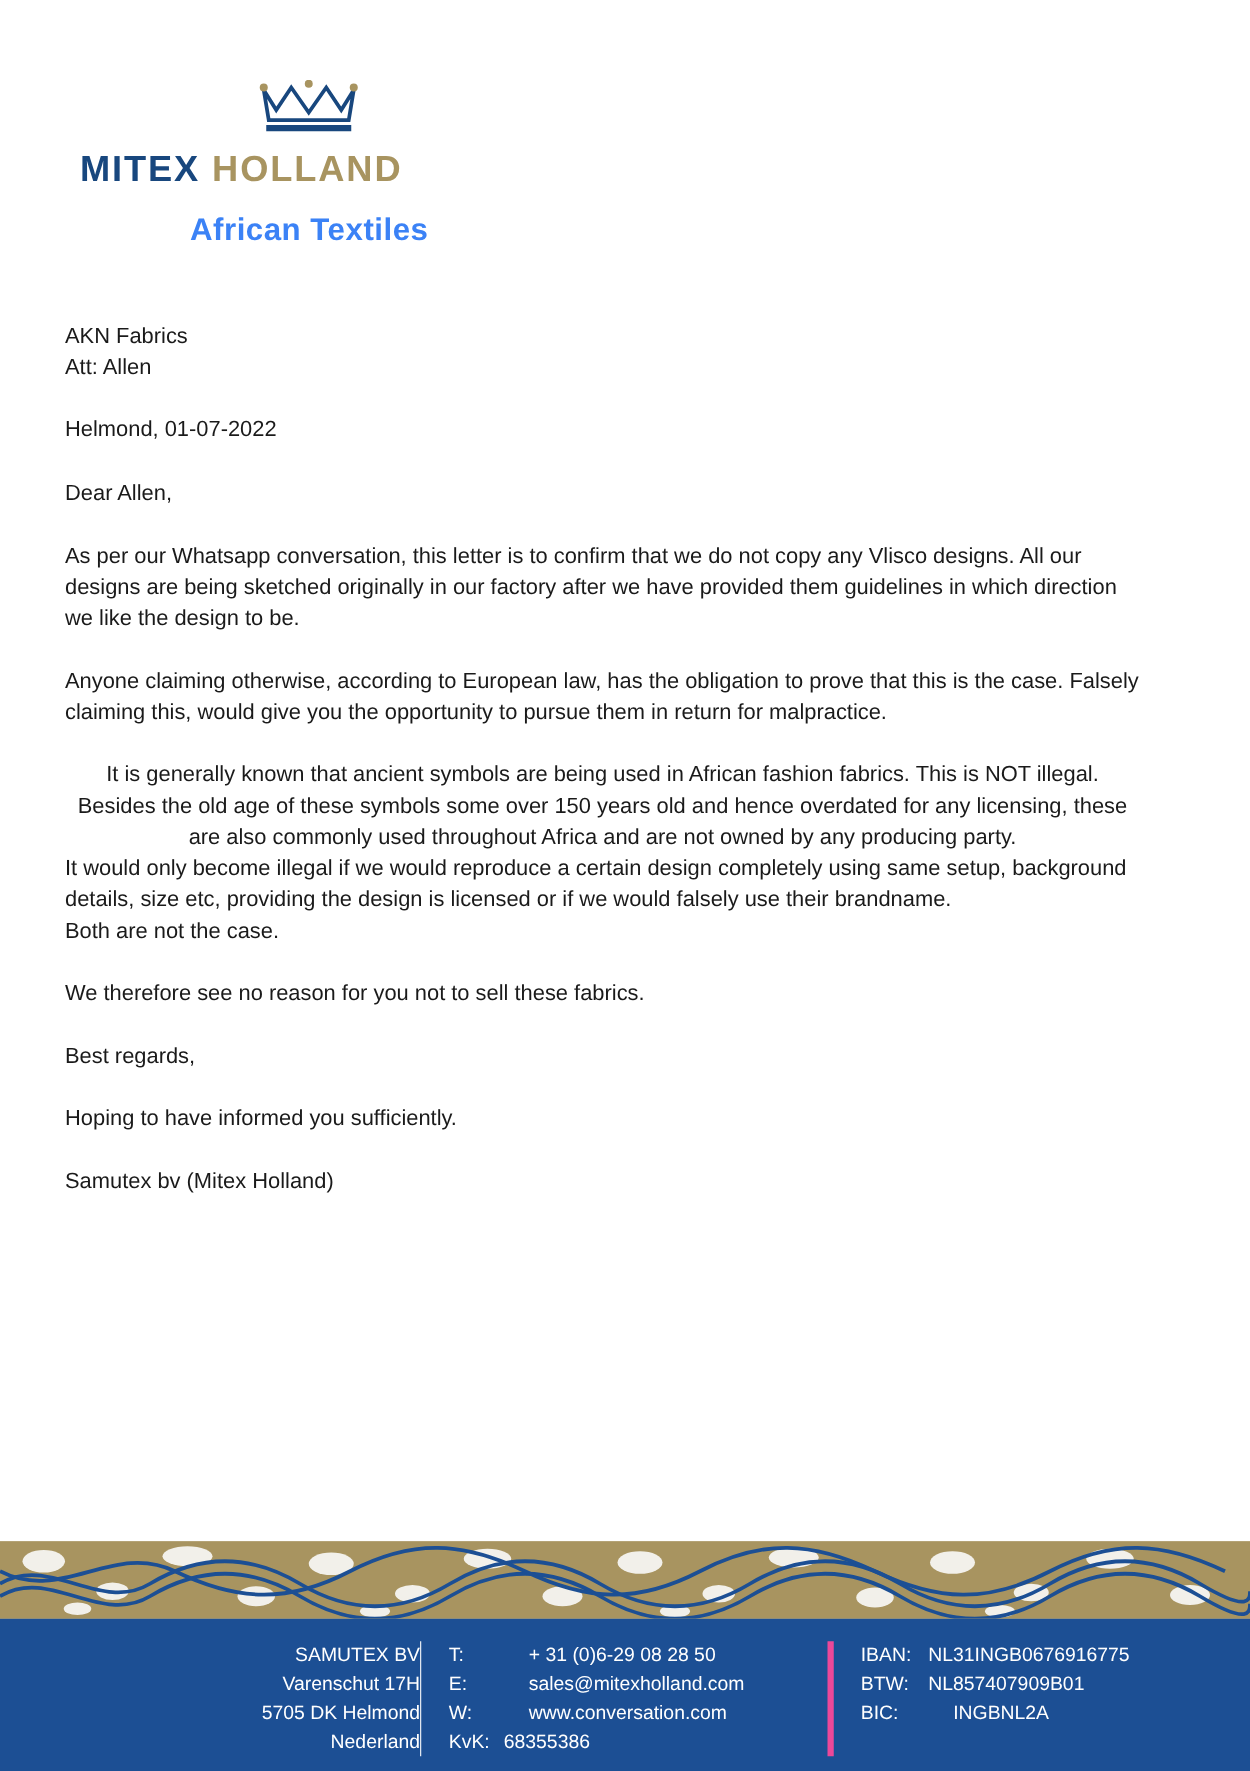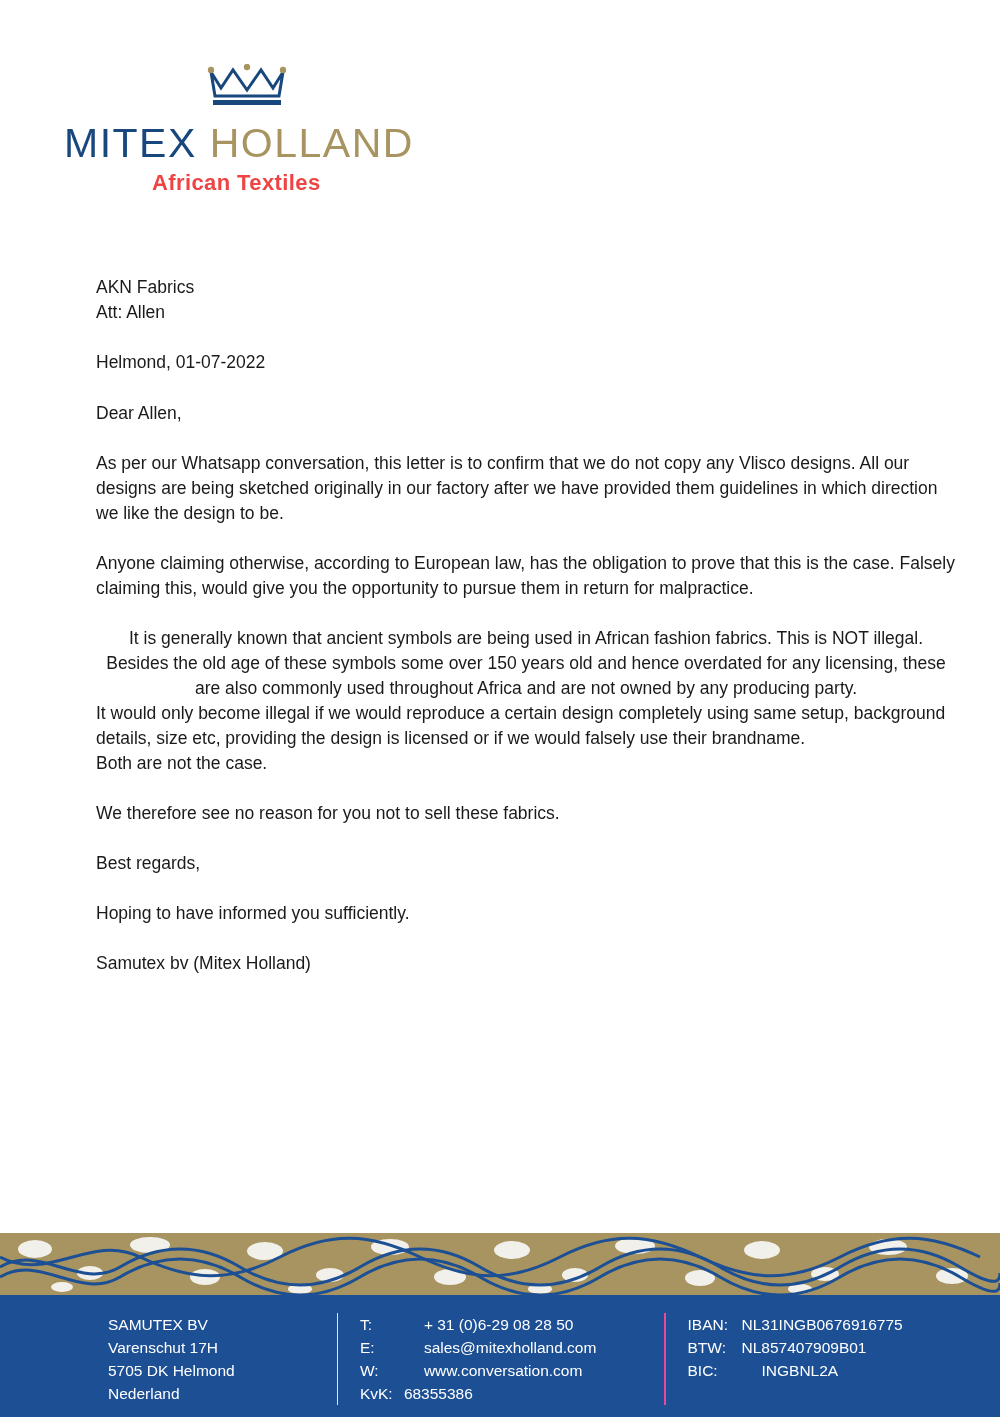--- a/index.html
+++ b/index.html
@@ -30,48 +30,47 @@
     top: 12px;
     width: 80px;
     height: 46px;
   }
   .crown svg { display: block; }
 
   .logo-title {
     position: absolute;
     top: 68px;
     left: 12px;
-    font-size: 41px;
+    font-size: 29px;
     letter-spacing: 1.5px;
-    font-weight: normal;
+    font-weight: bold;
     white-space: nowrap;
   }
   .logo-mitex { color: #18477e; }
   .logo-holland { color: #a89460; }
   .logo-sub {
     position: absolute;
     top: 118px;
     left: 100px;
-    font-size: 22px;
+    font-size: 25px;
     font-weight: bold;
-    color: #ef4444;
+    color: #3b82f6;
     letter-spacing: 0.4px;
     text-align: right;
   }
 
   
   .letter-body {
     position: absolute;
-    top: 275px;
+    top: 256px;
     left: 52px;
     width: 860px;
     font-size: 17.5px;
     line-height: 25px;
     color: #1a1a1a;
-    margin-left: 44px;
   }
   .block { margin: 0 0 25px 0; }
   .block p { margin: 0; }
 
   
   .pattern-band {
     position: absolute;
     left: 0;
     bottom: 122px;
     width: 1000px;
@@ -93,23 +92,23 @@
   .footer-inner {
     position: absolute;
     top: 18px;
     left: 108px;
     right: 40px;
     display: flex;
     font-size: 15.5px;
     line-height: 23px;
   }
   .fcol { position: relative; }
-  .fcol-1 { width: 252px; }
+  .fcol-1 { width: 252px; text-align: right; }
   .fcol-2 { width: 320px; padding-left: 22px; border-left: 1px solid #dfe6ef; }
-  .fcol-3 { width: 300px; padding-left: 22px; border-left: 2px solid #ec4899; margin-left: 13px; }
+  .fcol-3 { width: 300px; padding-left: 22px; border-left: 5px solid #ec4899; margin-left: 13px; }
 
   .frow { display: flex; }
   .flabel-w { width: 44px; flex: 0 0 44px; }
   .fvalue { white-space: nowrap; }
   .fvalue-indent { padding-left: 20px; }
 </style>
 </head>
 <body>
 
 <div class="letterhead">

